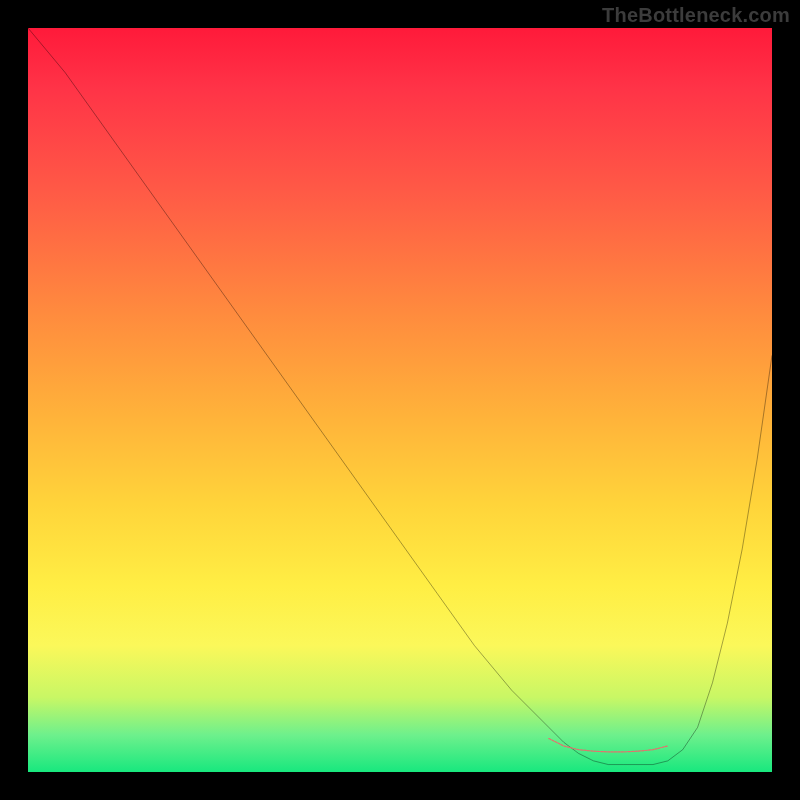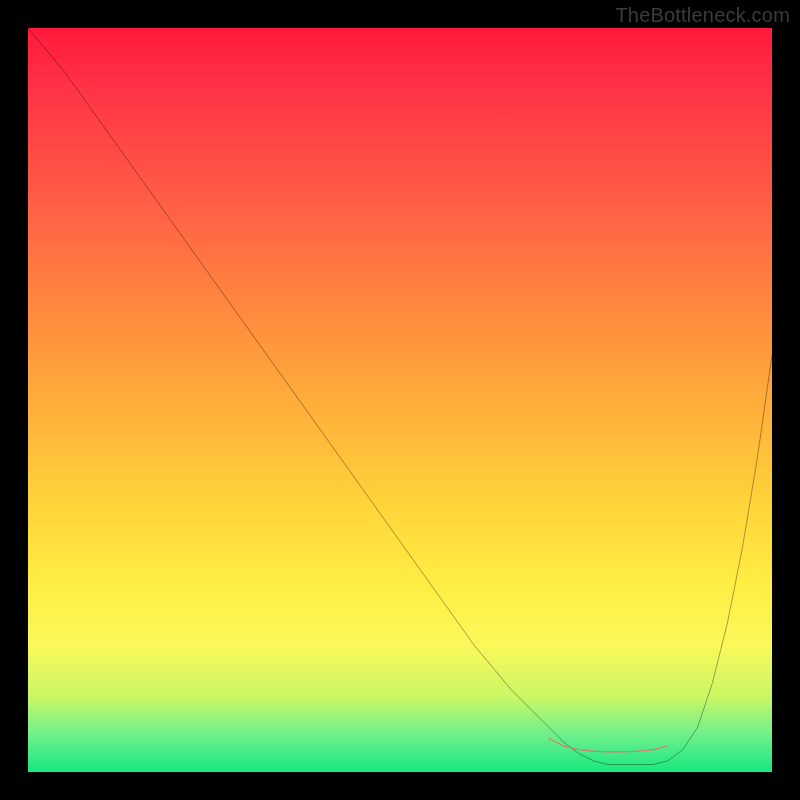--- a/index.html
+++ b/index.html
@@ -45,21 +45,21 @@
   svg.curve-layer {
     position: absolute;
     inset: 0;
   }
   .watermark {
     position: absolute;
     top: 4px;
     right: 10px;
     color: #3c3c3c;
     font-size: 20px;
-    font-weight: 400;
+    font-weight: 700;
     letter-spacing: 0.2px;
     user-select: none;
   }
 </style>
 </head>
 <body>
 
 <div class="frame">
   <div class="plot-wrap">
     <div class="gradient-bg"></div>

